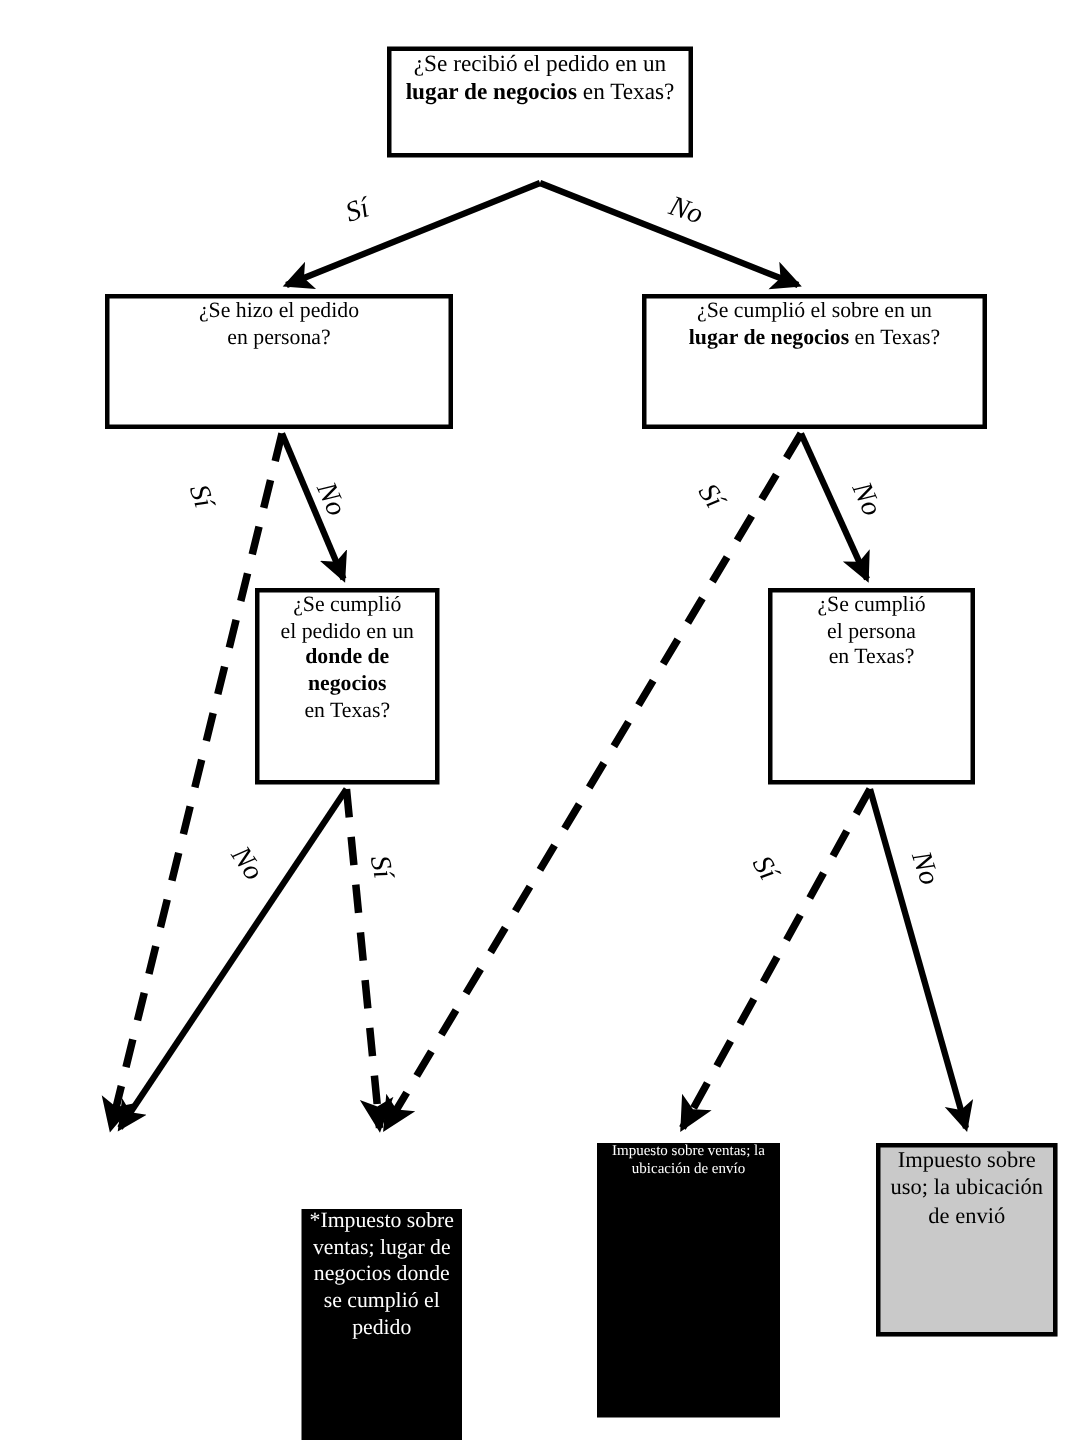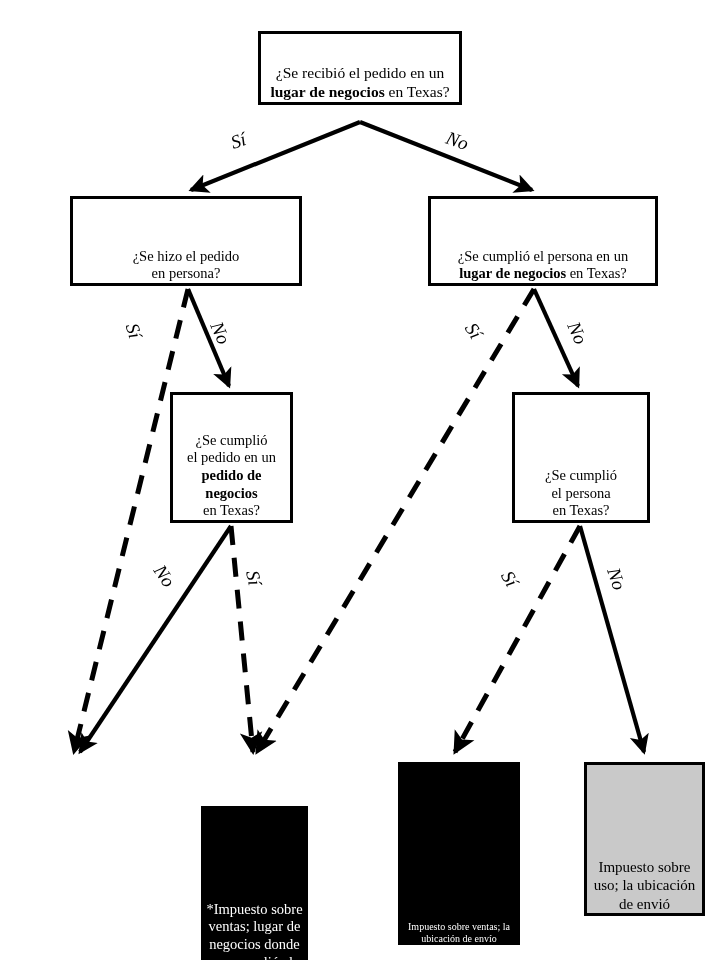--- a/index.html
+++ b/index.html
@@ -2,40 +2,40 @@
 <html><head>
 <meta charset="utf-8">
 <style>
   html,body{margin:0;padding:0;background:#ffffff;}
   body{width:720px;height:960px;overflow:hidden;
        font-family:"Liberation Serif","DejaVu Serif",serif;}
   #stage{position:relative;width:720px;height:960px;background:#ffffff;}
   svg#edges{position:absolute;left:0;top:0;width:720px;height:960px;}
 
   .node{position:absolute;box-sizing:border-box;
-        display:flex;align-items:flex-end;justify-content:center;
+        display:flex;align-items:flex-start;justify-content:center;
         text-align:center;line-height:1.22;}
   .qbox{background:#ffffff;border:3px solid #000000;color:#000000;}
   .rbox-dark{background:#000000;color:#ffffff;border:0;}
   .rbox-gray{background:#c9c9c9;color:#000000;border:3px solid #000000;}
   .node .txt{display:block;padding:0 4px;}
   .node b{font-weight:bold;margin-top:12px;}
 
   
   #q1{left:258px;top:31px;width:204px;height:74px;font-size:15.5px;}
   #q2{left:70px;top:196px;width:232px;height:90px;font-size:14.5px;}
   #q3{left:428px;top:196px;width:230px;height:90px;font-size:14.5px;}
   #q4{left:170px;top:392px;width:123px;height:131px;font-size:14.5px;}
   #q5{left:512px;top:392px;width:138px;height:131px;font-size:14.5px;}
 
   
   #r1{left:20px;top:762px;width:101px;height:183px;font-size:14.5px;}
   #r2{left:201px;top:762px;width:107px;height:183px;font-size:14.5px;margin-top:44px;}
   #r3{left:398px;top:762px;width:122px;height:183px;font-size:10px;}
-  #r4{left:584px;top:762px;width:121px;height:154px;font-size:15px;}
+  #r4{left:584px;top:762px;width:121px;height:129px;font-size:15px;}
 
   .elabel{position:absolute;font-size:19px;font-style:italic;
           color:#000000;white-space:nowrap;
           font-family:"Liberation Serif","DejaVu Serif",serif;}
 </style>
 </head>
 <body>
 
 <div id="stage">
 
@@ -79,30 +79,30 @@
 
   <div class="node qbox" id="q2">
     <span class="txt">
       <span>¿Se hizo  el pedido</span><br>
       <span>en persona?</span>
     </span>
   </div>
 
   <div class="node qbox" id="q3">
     <span class="txt">
-      <span>¿Se cumplió  el persona en un</span><br>
+      <span>¿Se cumplió  el sobre en un</span><br>
       <b>lugar de negocios</b><span> en Texas?</span>
     </span>
   </div>
 
   <div class="node qbox" id="q4">
     <span class="txt">
       <span>¿Se cumplió</span><br>
       <span>el pedido en un</span><br>
-      <b>pedido de</b><br>
+      <b>donde de</b><br>
       <b>negocios</b><br>
       <span>en Texas?</span>
     </span>
   </div>
 
   <div class="node qbox" id="q5">
     <span class="txt">
       <span>¿Se cumplió</span><br>
       <span>el persona</span><br>
       <span>en Texas?</span>

